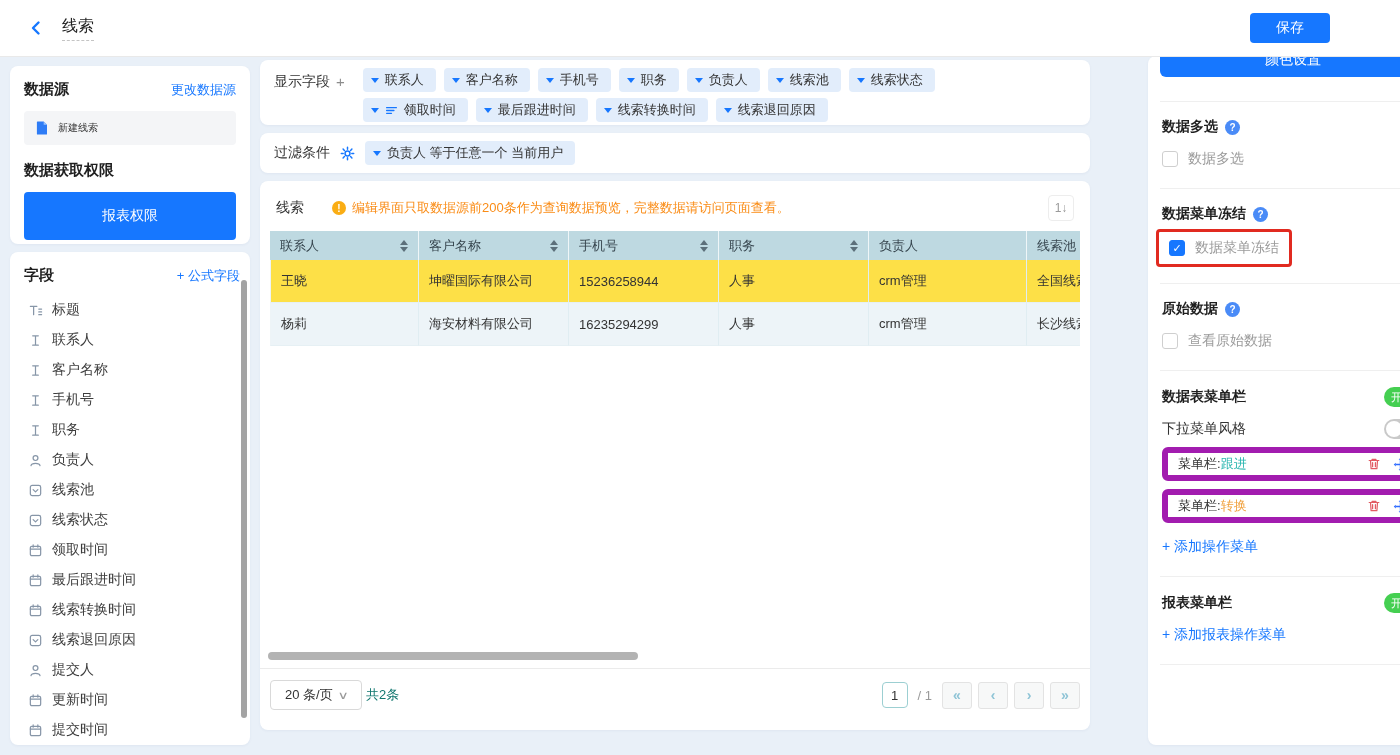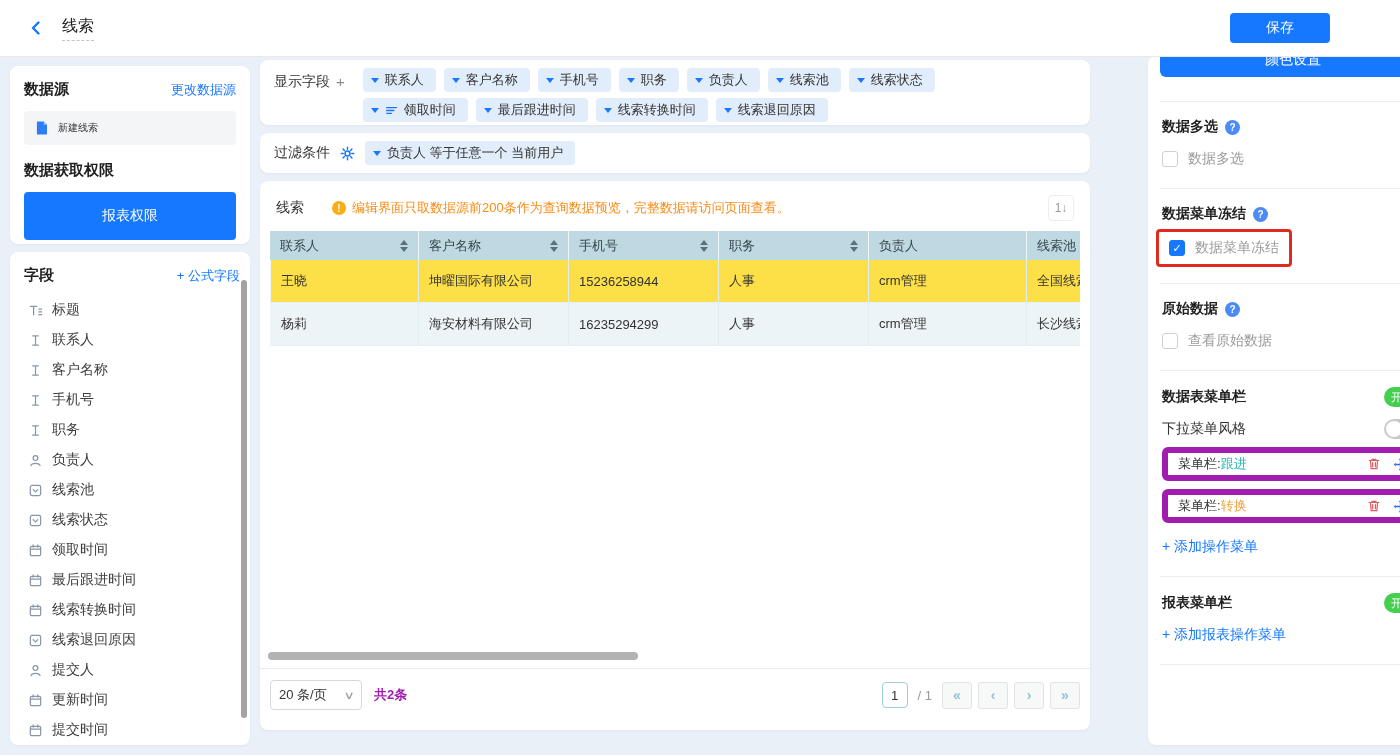--- a/index.html
+++ b/index.html
@@ -6,21 +6,21 @@
   html,body { width:1400px; height:755px; font-family:"Liberation Sans","DejaVu Sans",sans-serif; }
   body { background:#e9f0f8; overflow:hidden; position:relative; color:#333; }
 
   
   .topbar { position:absolute; left:0; top:0; width:1400px; height:57px; background:#fff;
             border-bottom:1px solid #e9e9e9; display:flex; align-items:center; padding:0 20px; z-index:5; }
   .back-btn { display:flex; align-items:center; cursor:pointer; margin-left:8px; }
   .page-title { font-size:16px; color:#222; margin-left:18px; padding-bottom:3px;
                 border-bottom:1px dashed #c4c4c4; }
   .save-btn { margin-left:auto; margin-right:50px; background:#1677ff; color:#fff; border:none;
-              border-radius:4px; width:100px; height:30px; font-size:14px; cursor:pointer; }
+              border-radius:4px; width:80px; height:30px; font-size:14px; cursor:pointer; }
 
   
   .card { position:absolute; background:#fff; border-radius:8px; box-shadow:0 1px 3px rgba(30,60,110,.05); }
 
   
   .ds-card { left:10px; top:66px; width:240px; height:178px; padding:14px; }
   .card-head { display:flex; align-items:center; justify-content:space-between; }
   .card-title { font-size:15px; font-weight:bold; color:#1f1f1f; }
   .blue-link { font-size:13px; color:#1677ff; cursor:pointer; text-decoration:none; }
   .ds-item { margin-top:12px; background:#f4f5f7; border-radius:4px; height:34px; display:flex;
@@ -72,23 +72,23 @@
   .td.c0 { border-left:1px solid #eef4f7; }
   .tr.alt .td { background:#edf4f8; }
   .sorter { margin-left:auto; display:flex; flex-direction:column; gap:2px; cursor:pointer; }
   .sorter .up { width:0;height:0;border-left:4px solid transparent;border-right:4px solid transparent;border-bottom:5px solid #5c6f7a; }
   .sorter .dn { width:0;height:0;border-left:4px solid transparent;border-right:4px solid transparent;border-top:5px solid #5c6f7a; }
 
   .h-scroll { position:absolute; left:8px; top:471px; width:370px; height:8px; border-radius:4px; background:#b3b3b3; }
   .tbl-divider { position:absolute; left:0; top:487px; width:830px; height:1px; background:#ebebeb; }
   .tbl-footer { position:absolute; left:10px; right:10px; top:494px; height:40px; display:flex; align-items:center; }
   .psize { width:92px; height:30px; border:1px solid #d9d9d9; border-radius:4px; display:flex; align-items:center;
-           padding:0 8px; font-size:13px; color:#333; cursor:pointer; }
+           padding:0 14px; font-size:13px; color:#333; cursor:pointer; }
   .psize .chev { margin-left:auto; color:#999; font-size:11px; transform:scaleX(1.4); }
-  .ptotal { margin-left:12px; font-size:13px; color:#a21caf;font-weight:bold; }
+  .ptotal { margin-left:4px; font-size:13px; color:#0f766e; }
   .pager { margin-left:auto; display:flex; align-items:center; gap:6px; }
   .page-box { width:26px; height:26px; border:1px solid #9ccfd2; border-radius:4px; display:flex; align-items:center;
               justify-content:center; font-size:13px; color:#333; background:#fff; }
   .page-of { font-size:13px; color:#9a9a9a; margin:0 4px; }
   .nav-btn { width:30px; height:27px; background:#f7f8f8; border:1px solid #e3e3e3; border-radius:3px;
              color:#8fc4d6; font-size:14px; display:flex; align-items:center; justify-content:center;
              cursor:pointer; font-weight:bold; }
 
   
   .settings { left:1148px; top:56px; width:298px; height:689px; padding:0 22px 0 14px; overflow:hidden;

